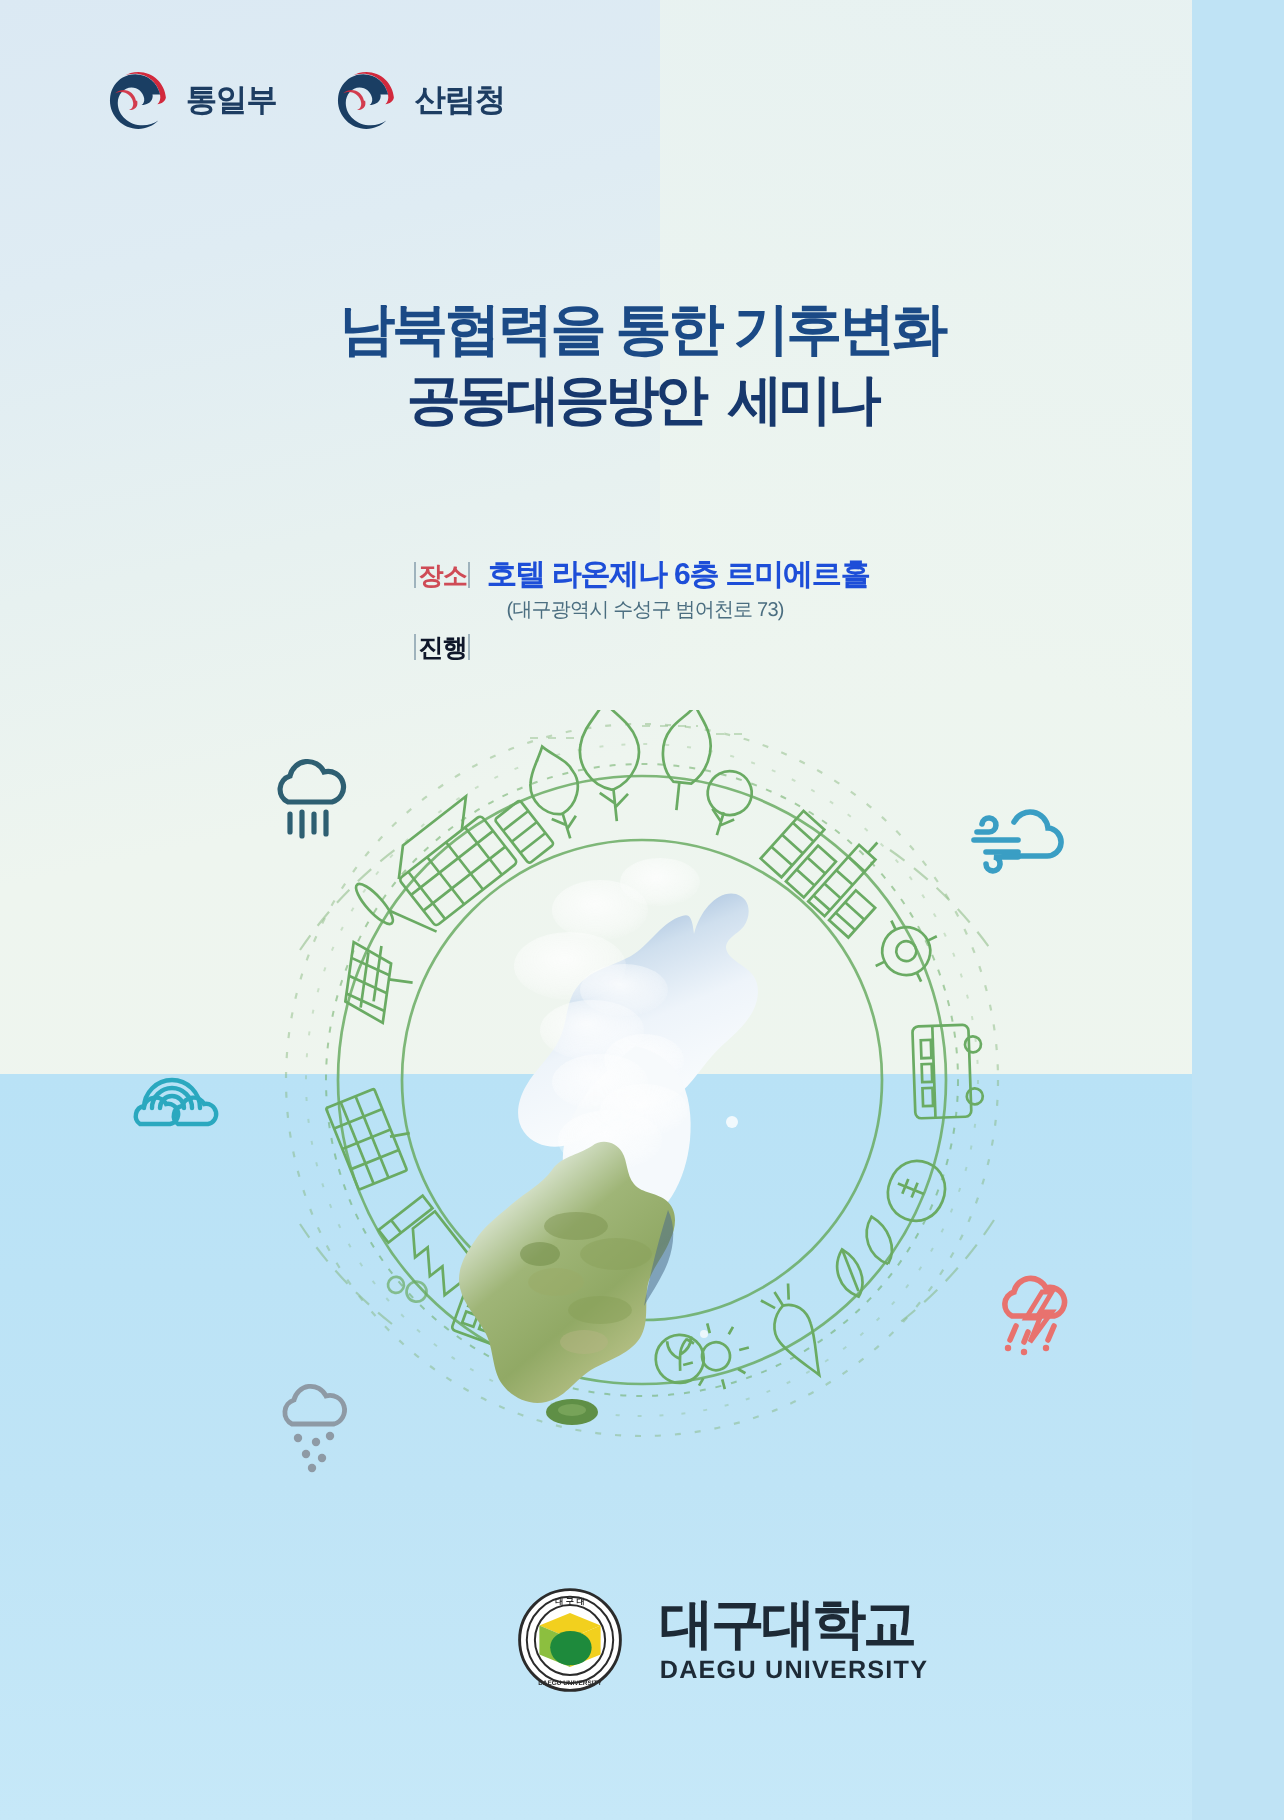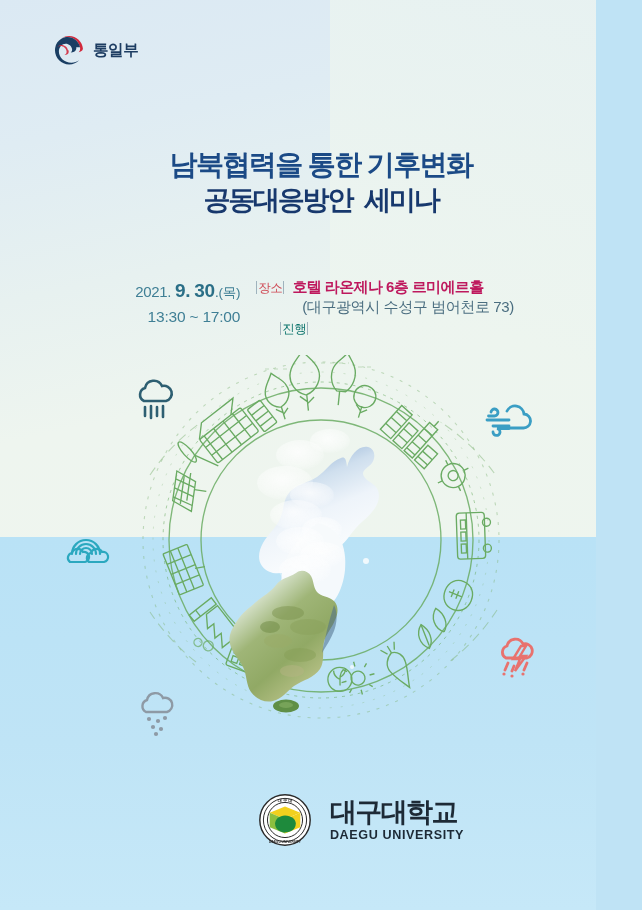--- a/index.html
+++ b/index.html
@@ -77,37 +77,37 @@
   }
   .when .date .dow { font-size:13.5px; }
   .when .time {
     font-size:15.5px; font-weight:400; letter-spacing:-0.2px;
     margin-top:5px; white-space:nowrap;
   }
 
   .where { padding-top:0; }
   .where-row { display:flex; align-items:baseline; gap:8px; }
   .tag {
-    font-size:12.5px; font-weight:400; letter-spacing:-0.4px;
+    font-size:12.5px; font-weight:700; letter-spacing:-0.4px;
     white-space:nowrap; position:relative;
     padding:0 2px;
   }
   .tag::before, .tag::after {
     content:""; position:absolute; top:1px; width:1px; height:13px;
     background:#9fb3bd;
   }
   .tag::before { left:0; } .tag::after { right:0; }
   .tag.venue { color:#cf4b56; }
-  .tag.mode  { color:#0f766e;margin-left:24px; }
+  .tag.mode  { color:#0f172a; }
   .where-val {
-    font-size:15px; font-weight:700; color:#be185d;
+    font-size:15px; font-weight:700; color:#1d4ed8;
     letter-spacing:-0.6px; white-space:nowrap;
   }
   .addr {
-    font-size:15px; color:#4b6e80; letter-spacing:-0.4px;
+    font-size:10px; color:#4b6e80; letter-spacing:-0.4px;
     margin:1px 0 4px 46px; white-space:nowrap;
   }
 
   
   .illus { position:absolute; left:0; top:355px; width:642px; height:420px; }
   .illus svg { display:block; }
 
   
   .wicon { position:absolute; }
   .wicon.rain   { left:131px; top:378px; }
@@ -146,40 +146,40 @@
     <div class="gov-logo">
       <svg class="taeguk" viewBox="0 0 40 40">
         <path d="M20 3.2a16.8 16.8 0 0 1 0 33.6 16.8 16.8 0 0 1 0-33.6z" fill="none"></path>
         <path d="M36.4 18.6c-.6-8.4-7.6-15.1-16.2-15.1-3.2 0-6.1.9-8.6 2.5 2-.9 4.2-1.4 6.5-1.4 7.5 0 13.7 5.4 14.9 12.5.4 2.3-.2 4.3-1.6 5.4 2.4-.3 4.6-1.4 5-3.9z" fill="#d2293c"></path>
         <path d="M33 16.8C31.6 9.9 25.6 4.8 18.4 4.8c-2.7 0-5.2.7-7.4 2-3.9 2.3-6.6 6.2-7.3 10.8-.1.9-.2 1.8-.2 2.7 0 9.2 7.5 16.7 16.7 16.7 4.6 0 8.8-1.9 11.8-4.9-2.6 1.8-5.8 2.8-9.2 2.8-8.1 0-14.7-5.9-14.7-13.2 0-5 3.6-9.1 8.1-9.1 3.7 0 6.8 2.7 7.4 6.3.3 1.8-.3 3.3-1.5 4.1 2.9-.2 5.6-1.3 6.3-3.9.3-1 .3-1.5.1-2.3z" fill="#1a3e63"></path>
         <path d="M18.8 20.4c-.6-3.6-3.7-6.3-7.4-6.3-1.9 0-3.7.8-5 2.1 1-.6 2.2-.9 3.5-.9 3.6 0 6.6 2.6 7.2 6 .4 2.2-.6 4-2.4 4.6 2.6.1 4.6-1.2 4.9-3.3.1-.7.1-1.4-.1-2.2z" fill="#d2293c" opacity=".9"></path>
       </svg>
       <span class="gov-label">통일부</span>
     </div>
 
+    <div class="gov-logo">
+      <svg class="taeguk" viewBox="0 0 40 40">
+        <path d="M36.4 18.6c-.6-8.4-7.6-15.1-16.2-15.1-3.2 0-6.1.9-8.6 2.5 2-.9 4.2-1.4 6.5-1.4 7.5 0 13.7 5.4 14.9 12.5.4 2.3-.2 4.3-1.6 5.4 2.4-.3 4.6-1.4 5-3.9z" fill="#d2293c"></path>
+        <path d="M33 16.8C31.6 9.9 25.6 4.8 18.4 4.8c-2.7 0-5.2.7-7.4 2-3.9 2.3-6.6 6.2-7.3 10.8-.1.9-.2 1.8-.2 2.7 0 9.2 7.5 16.7 16.7 16.7 4.6 0 8.8-1.9 11.8-4.9-2.6 1.8-5.8 2.8-9.2 2.8-8.1 0-14.7-5.9-14.7-13.2 0-5 3.6-9.1 8.1-9.1 3.7 0 6.8 2.7 7.4 6.3.3 1.8-.3 3.3-1.5 4.1 2.9-.2 5.6-1.3 6.3-3.9.3-1 .3-1.5.1-2.3z" fill="#1a3e63"></path>
+        <path d="M18.8 20.4c-.6-3.6-3.7-6.3-7.4-6.3-1.9 0-3.7.8-5 2.1 1-.6 2.2-.9 3.5-.9 3.6 0 6.6 2.6 7.2 6 .4 2.2-.6 4-2.4 4.6 2.6.1 4.6-1.2 4.9-3.3.1-.7.1-1.4-.1-2.2z" fill="#d2293c" opacity=".9"></path>
+      </svg>
+      <span class="gov-label">산림청</span>
+    </div>
   </div>
 
   <div class="title-block">
     <div class="title-l1">남북협력을 통한 기후변화</div>
     <div class="title-l2">
       <span>공동대응방안</span><span class="spacer"></span><span>세미나</span>
     </div>
   </div>
 
   <div class="info">
     <div class="info-inner">
 
-      <div class="when">
-        <div class="date">
-          <span>2021.</span>
-          <span class="big">9</span><span class="big">.</span>
-          <span class="big">30</span><span>.</span><span class="dow">(목)</span>
-        </div>
-        <div class="time">13:30 ~ 17:00</div>
-      </div>
 
       <div class="where">
         <div class="where-row">
           <span class="tag venue">장소</span>
           <span class="where-val">호텔 라온제나 6층 르미에르홀</span>
         </div>
         <div class="addr">(대구광역시 수성구 범어천로 73)</div>
         <div class="where-row">
           <span class="tag mode">진행</span>
         </div>

